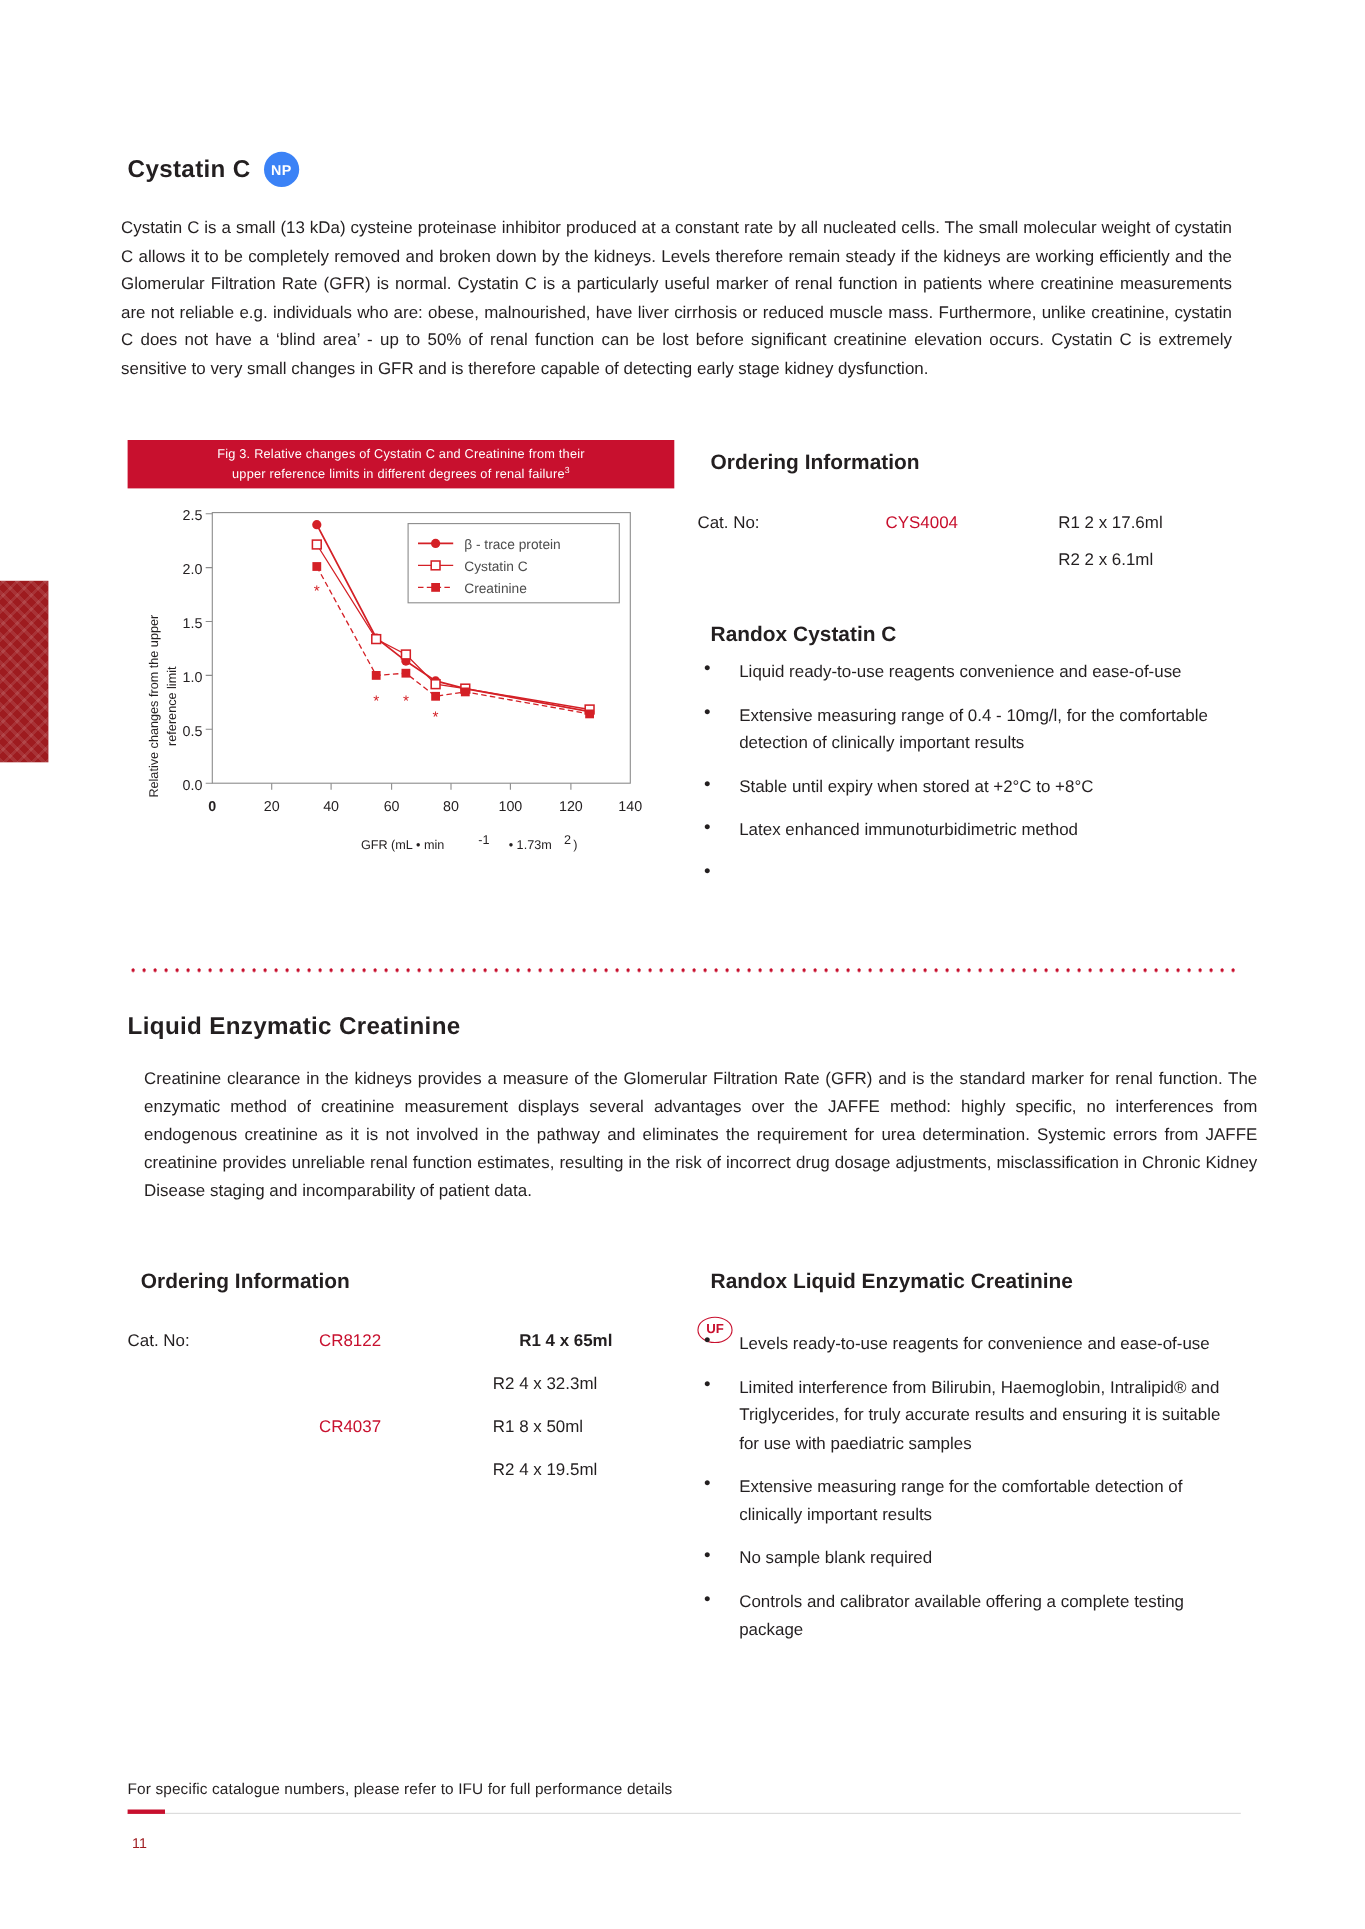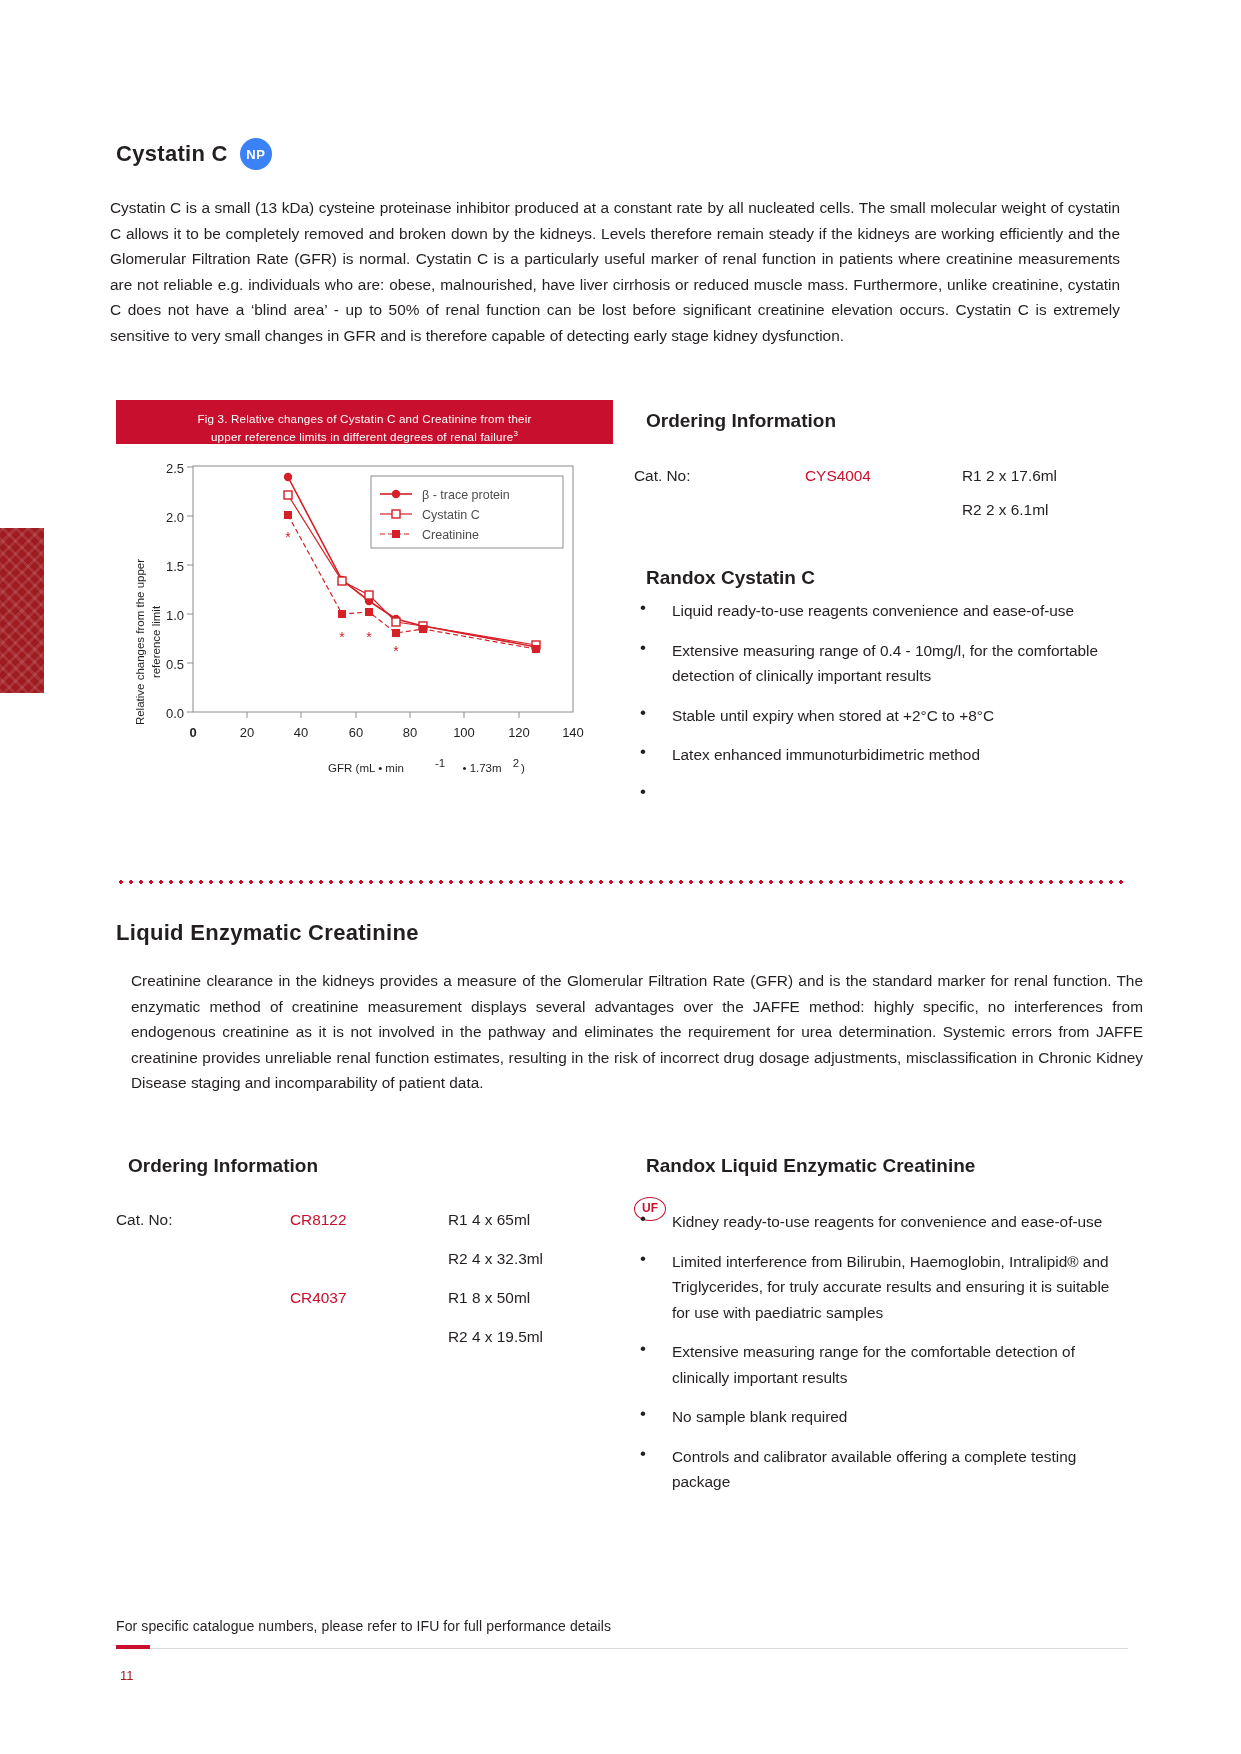--- a/index.html
+++ b/index.html
@@ -91,21 +91,21 @@
     left: 116px;
     top: 400px;
     width: 497px;
     height: 44px;
     background: #c8102e;
     color: #fff;
     font-size: 11.6px;
     line-height: 15px;
     text-align: center;
     display: flex;
-    align-items: flex-end;
+    align-items: center;
     justify-content: center;
     padding: 0 5px;
     box-sizing: border-box;
     letter-spacing: .2px;
   }
   .fig-caption sup { font-size: 8px; vertical-align: super; }
 
   .chart-wrap {
     position: absolute;
     left: 116px;
@@ -179,21 +179,21 @@
   
   .crea-title { position: absolute; left: 116px; top: 920px; }
   .crea-body  { position: absolute; left: 131px; top: 968px; width: 1012px; text-align: justify; }
 
   .ord2-title   { position: absolute; left: 116px; top: 1143px; }
   .randox2-title{ position: absolute; left: 634px; top: 1143px; }
 
   .o2 { position: absolute; font-size: 15.4px; line-height: 25px; }
   .o2-label { left: 116px; top: 1207px; }
   .o2-code1 { left: 290px; top: 1207px; color: #c8102e; }
-  .o2-r1a   { left: 448px; top: 1207px; }
+  .o2-r1a   { left: 472px; top: 1207px; font-weight: bold; }
   .o2-r2a   { left: 448px; top: 1246px; }
   .o2-code2 { left: 290px; top: 1285px; color: #c8102e; }
   .o2-r1b   { left: 448px; top: 1285px; }
   .o2-r2b   { left: 448px; top: 1324px; }
 
   .bullets-crea { left: 634px; top: 1195px; width: 485px; }
   .bullets-crea li { margin-bottom: 16px; }
 
   
   .footnote {
@@ -388,21 +388,21 @@
   <div class="o2 o2-r1a">R1 4 x 65ml</div>
   <div class="o2 o2-r2a">R2 4 x 32.3ml</div>
   <div class="o2 o2-code2">CR4037</div>
   <div class="o2 o2-r1b">R1 8 x 50ml</div>
   <div class="o2 o2-r2b">R2 4 x 19.5ml</div>
 
   <ul class="bullets bullets-crea">
     <li>
       <span class="uf-badge">UF</span>
     </li>
-    <li><span class="dot">•</span><span>Kidney ready-to-use reagents for convenience and ease-of-use</span></li>
+    <li><span class="dot">•</span><span>Levels ready-to-use reagents for convenience and ease-of-use</span></li>
     <li><span class="dot">•</span><span>Limited interference from Bilirubin, Haemoglobin, Intralipid® and Triglycerides,  for  truly  accurate results and ensuring it is suitable for use with paediatric samples</span></li>
     <li><span class="dot">•</span><span>Extensive measuring range for the comfortable detection of clinically important results</span></li>
     <li><span class="dot">•</span><span>No sample blank required</span></li>
     <li><span class="dot">•</span><span>Controls and calibrator available offering a complete testing package</span></li>
   </ul>
 
   <div class="footnote">For specific catalogue numbers, please refer to IFU for full performance details</div>
   <div class="foot-rule"></div>
   <div class="foot-mark"></div>
   <div class="page-num">11</div>

